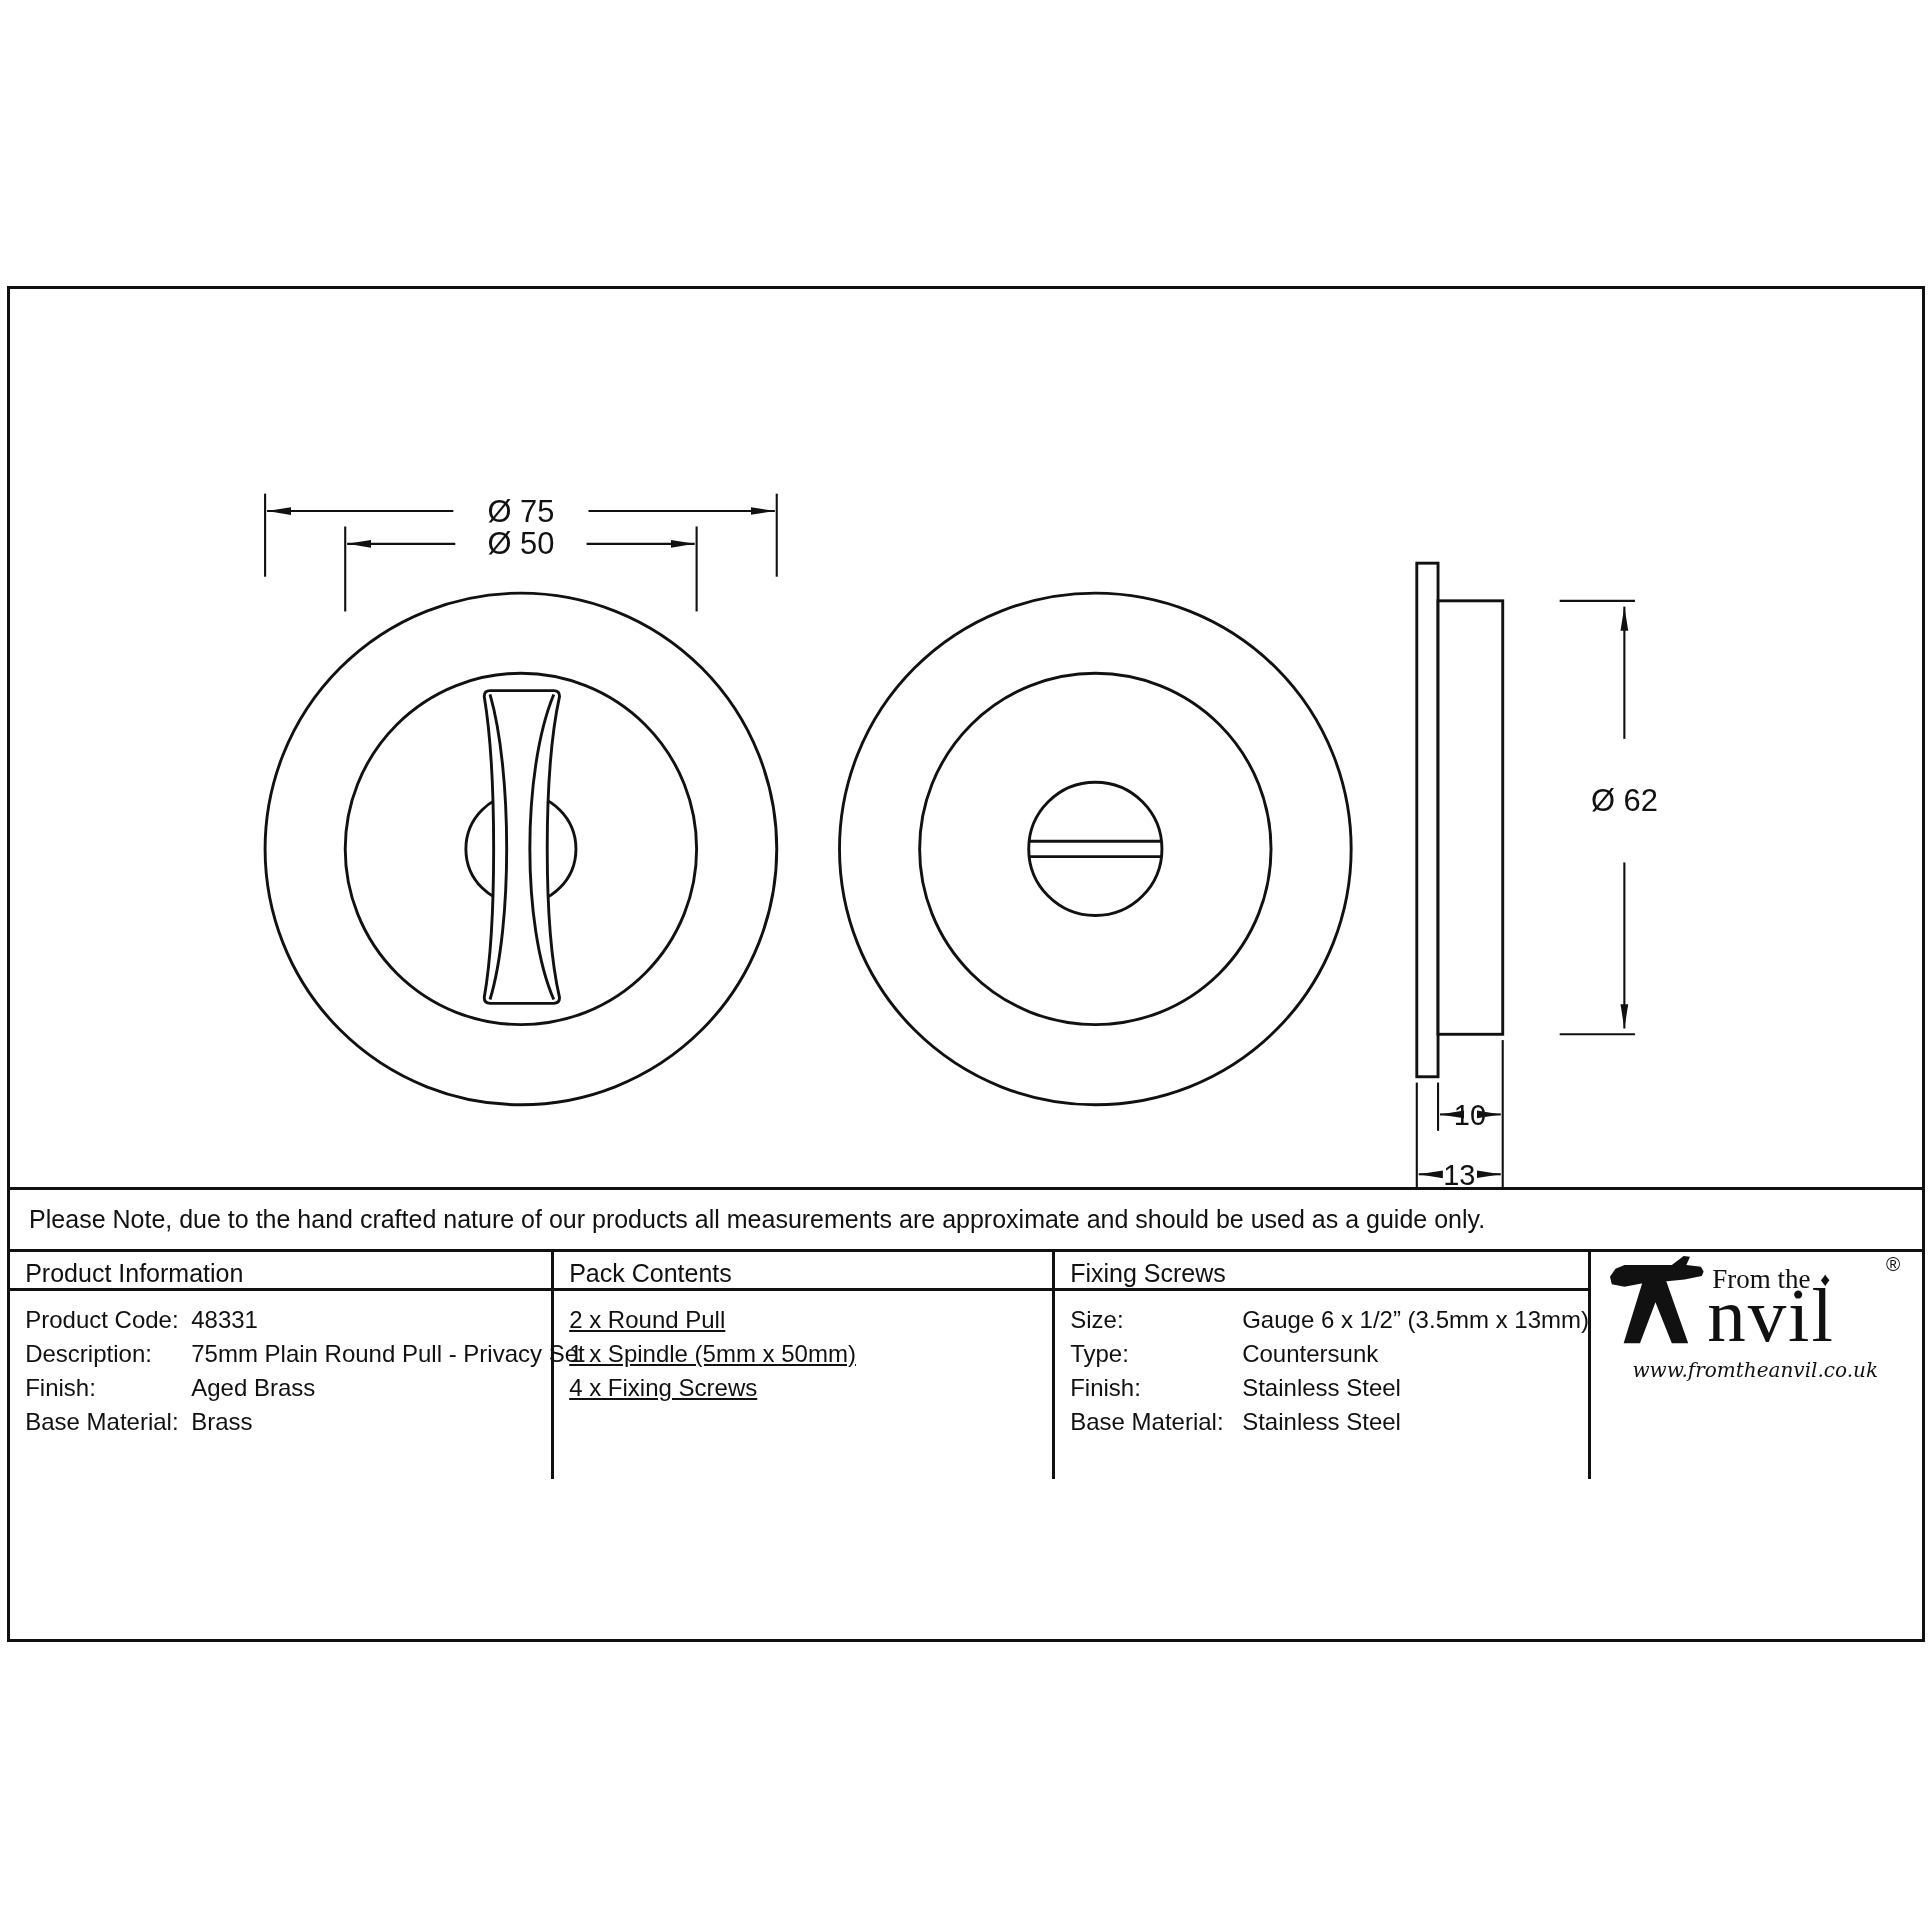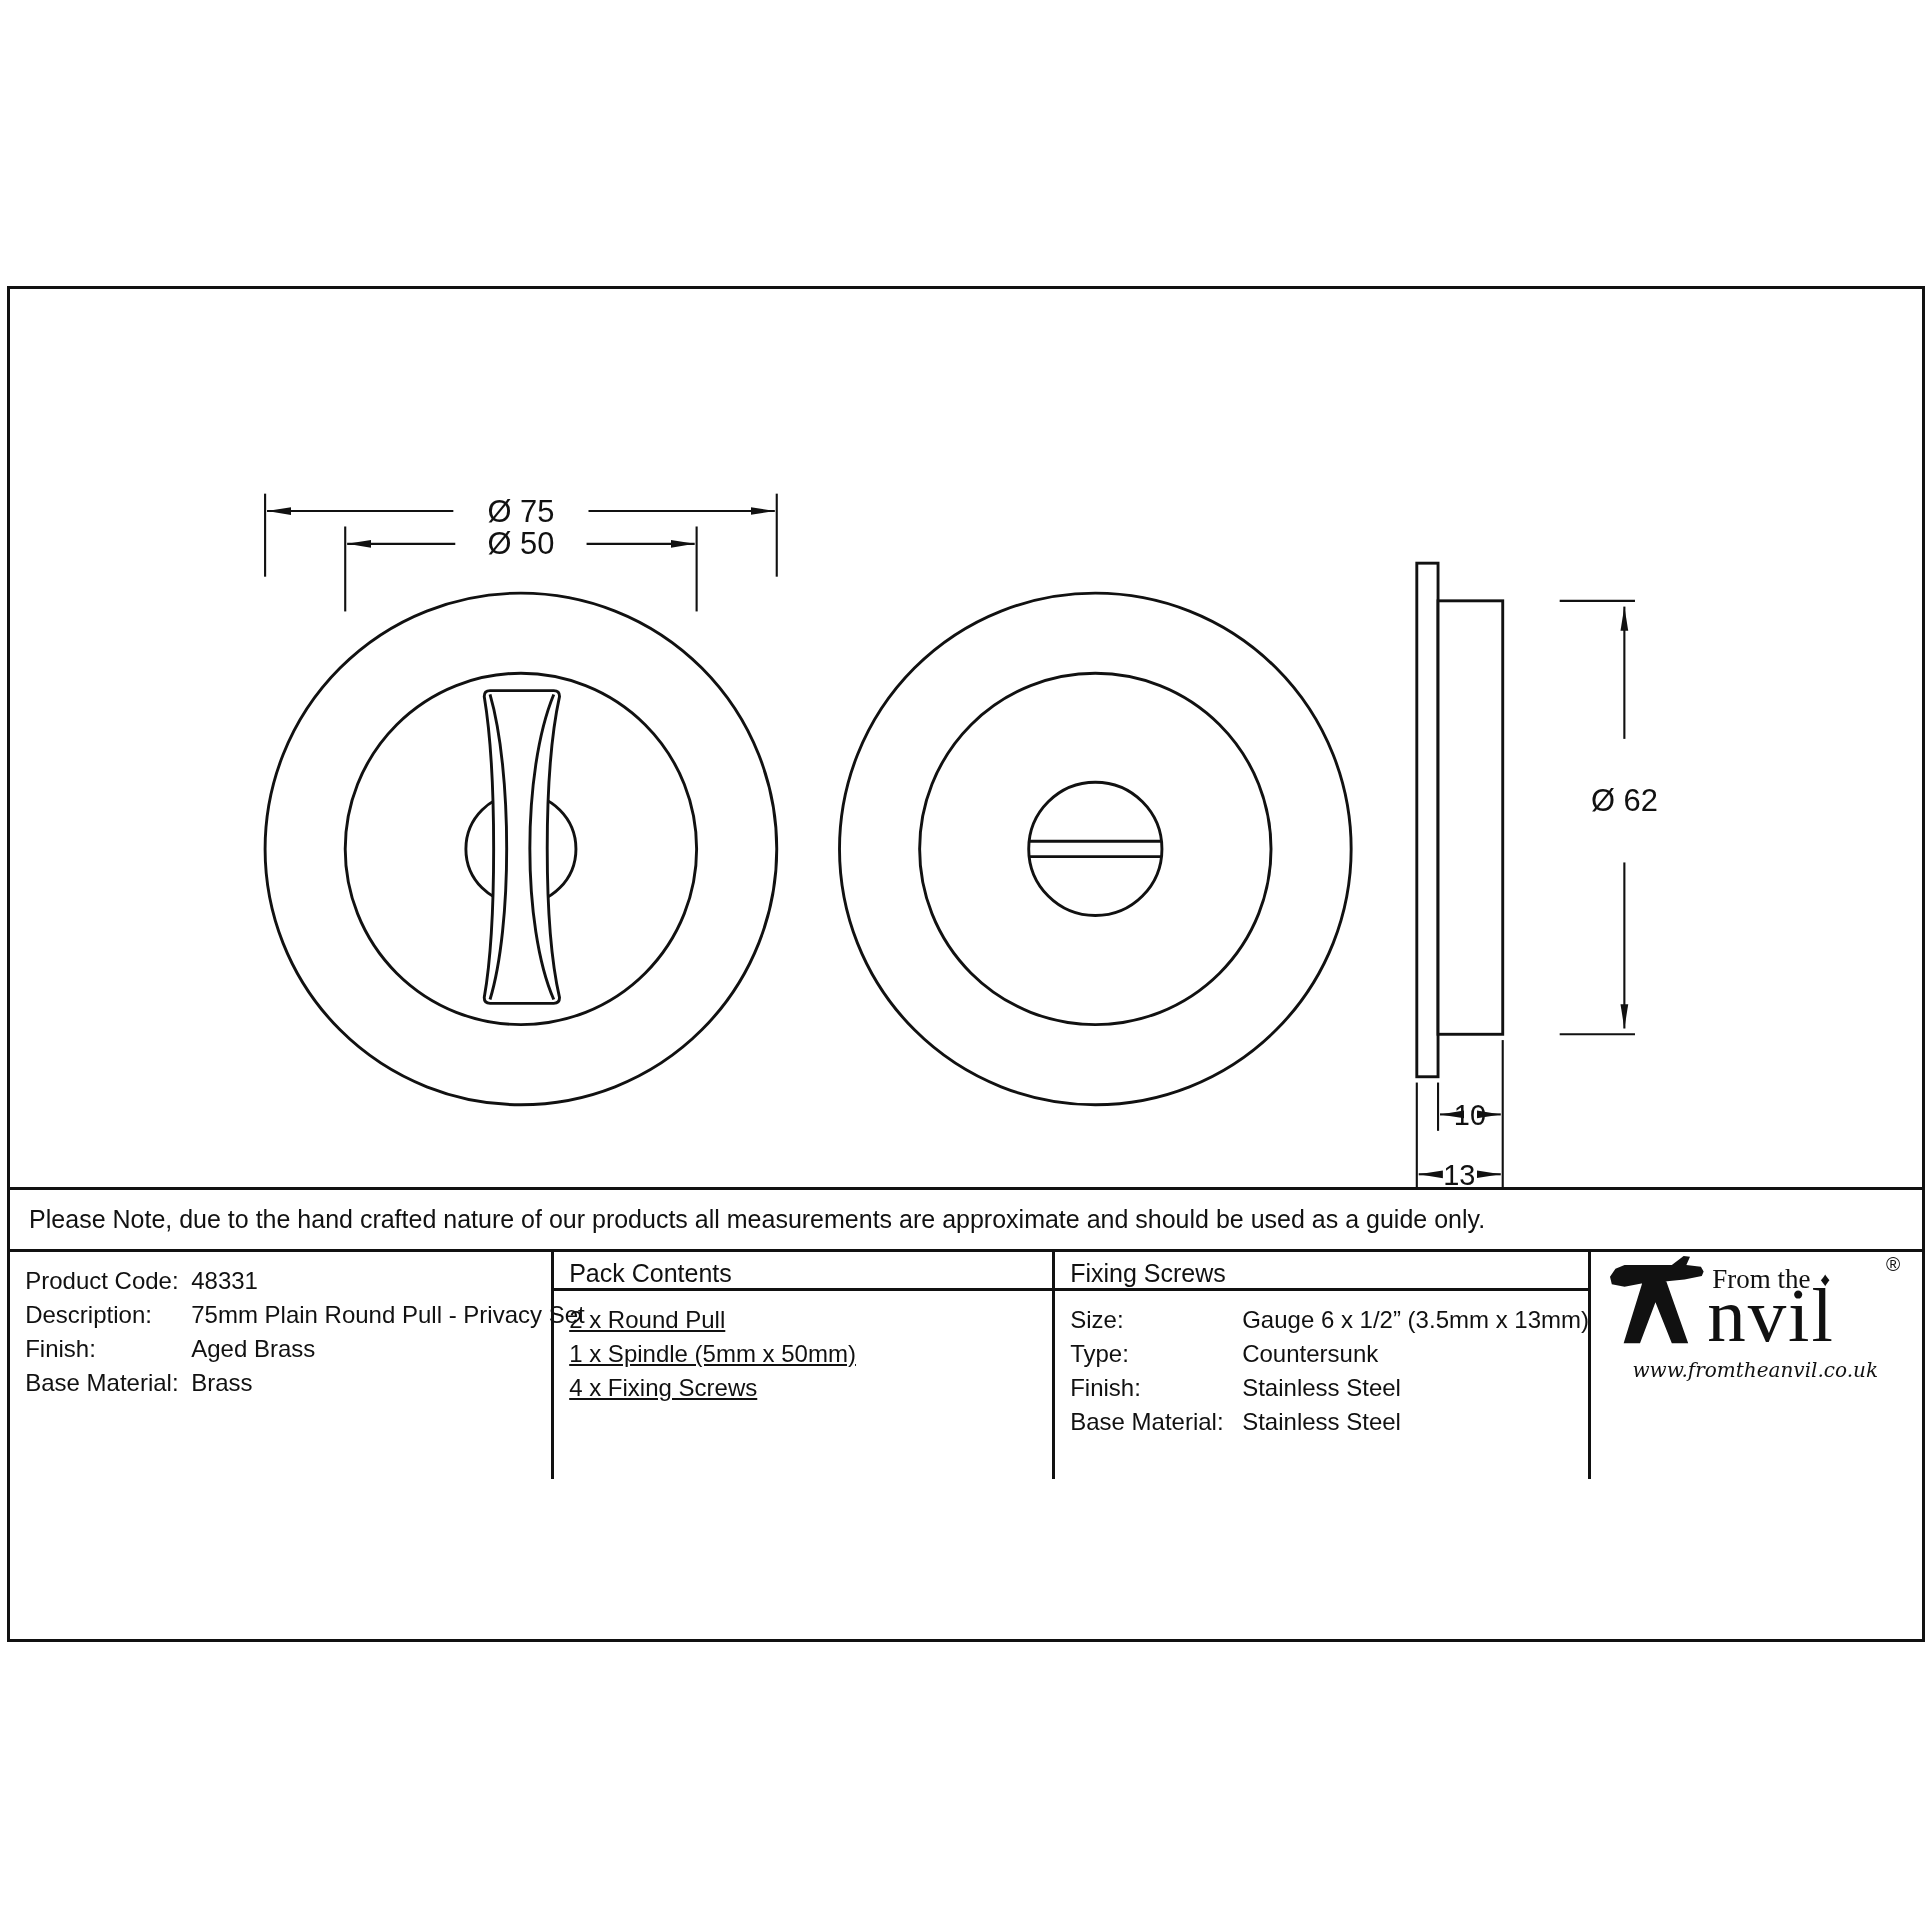--- a/index.html
+++ b/index.html
@@ -110,20 +110,21 @@
           <text x="1512" y="1228" font-size="30" text-anchor="middle" stroke="none">13</text>
         </g>
       </svg>
     </div>
 
     <div class="note-row">Please Note, due to the hand crafted nature of our products all measurements are approximate and should be used as a guide only.</div>
 
     <div class="table-row">
 
       <div class="col col-1">
+        <div class="col-header">Product Information</div>
         <div class="col-body">
           <div class="kv">
             <span class="k">Product Code:</span>
             <span class="v">48331</span>
           </div>
           <div class="kv">
             <span class="k">Description:</span>
             <span class="v">75mm Plain Round Pull - Privacy Set</span>
           </div>
           <div class="kv">

